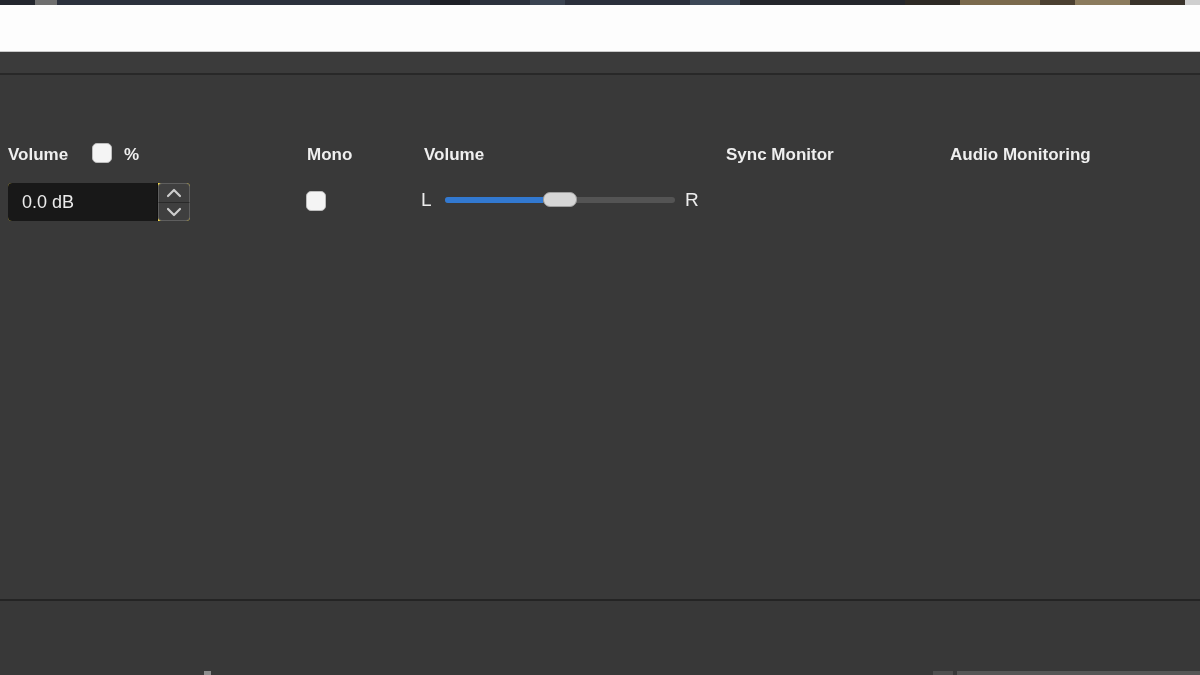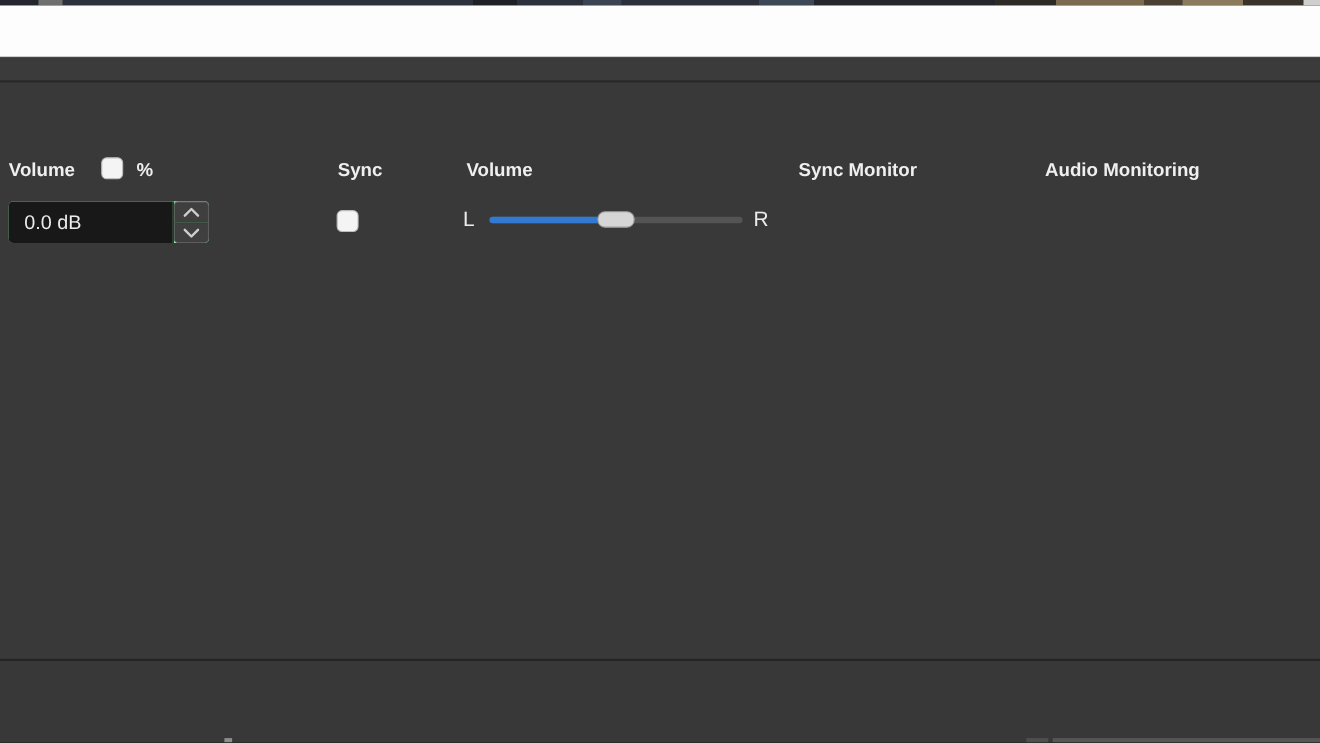--- a/index.html
+++ b/index.html
@@ -65,21 +65,21 @@
     cursor: pointer;
   }
 
   
   .spinbox {
     position: absolute; top: 60px;
     width: 182px; height: 38px;
     display: flex;
     border-radius: 4px;
     overflow: hidden;
-    background: #86efac;
+    background: #fde047;
   }
   .spinbox .field {
     flex: 1 1 auto;
     display: flex; align-items: center;
     padding-left: 14px;
     font-size: 18px; color: #ececec;
     background: #181818;
   }
   .spinbox .spin-col {
     flex: 0 0 33px;
@@ -194,21 +194,21 @@
         <div class="spin-btn down">
           <span>
             <svg width="16" height="10" viewBox="0 0 16 10">
                 <polyline points="2,2 8,8 14,2" fill="none" stroke="#cdcdcd" stroke-width="2.2" stroke-linecap="round" stroke-linejoin="round"></polyline>
               </svg>
           </span>
         </div>
       </div>
     </div>
 
-    <div class="col-header" style="left:307px;">Sync</div>
+    <div class="col-header" style="left:307px;">Mono</div>
     <div class="checkbox" style="left:306px; top:68px;"></div>
 
     <div class="col-header" style="left:424px;">Volume</div>
     <div class="slider-letter" style="left:421px;">L</div>
     <div class="slider-track" style="left:445px; width:230px;">
       <div class="slider-fill" id="balance-fill" style="width: 98px; background: rgb(50, 121, 209);"></div>
       <div class="slider-handle" id="balance-handle" style="left: 98px;"></div>
     </div>
     <div class="slider-letter" style="left:685px;">R</div>
 

